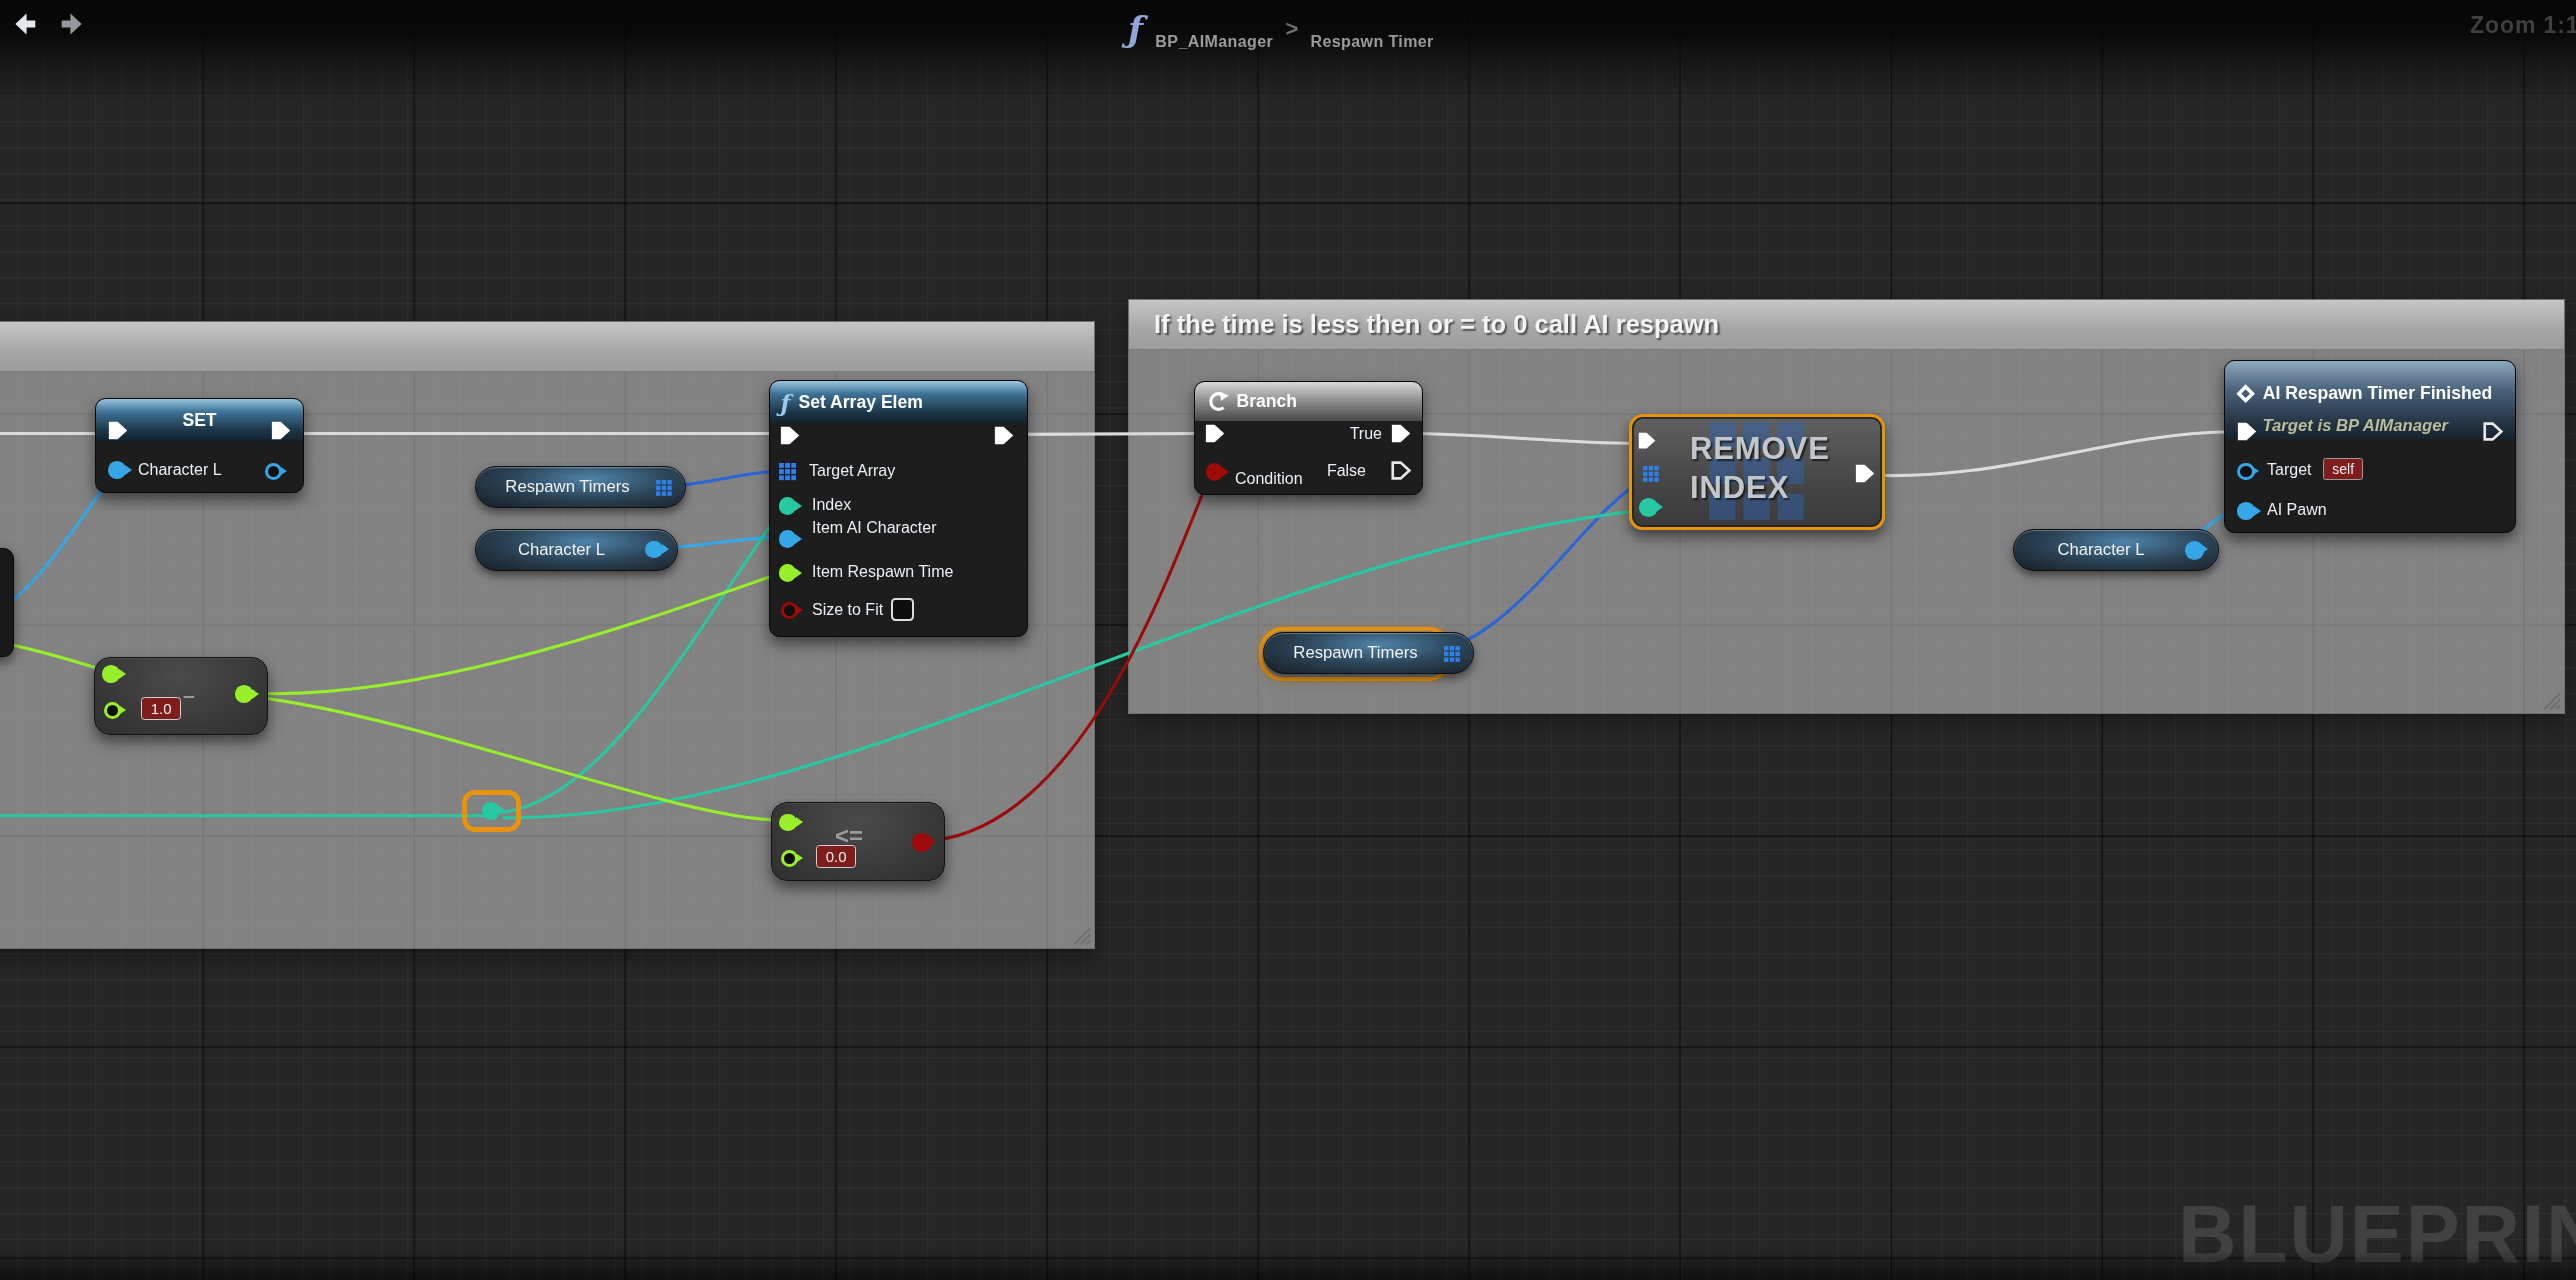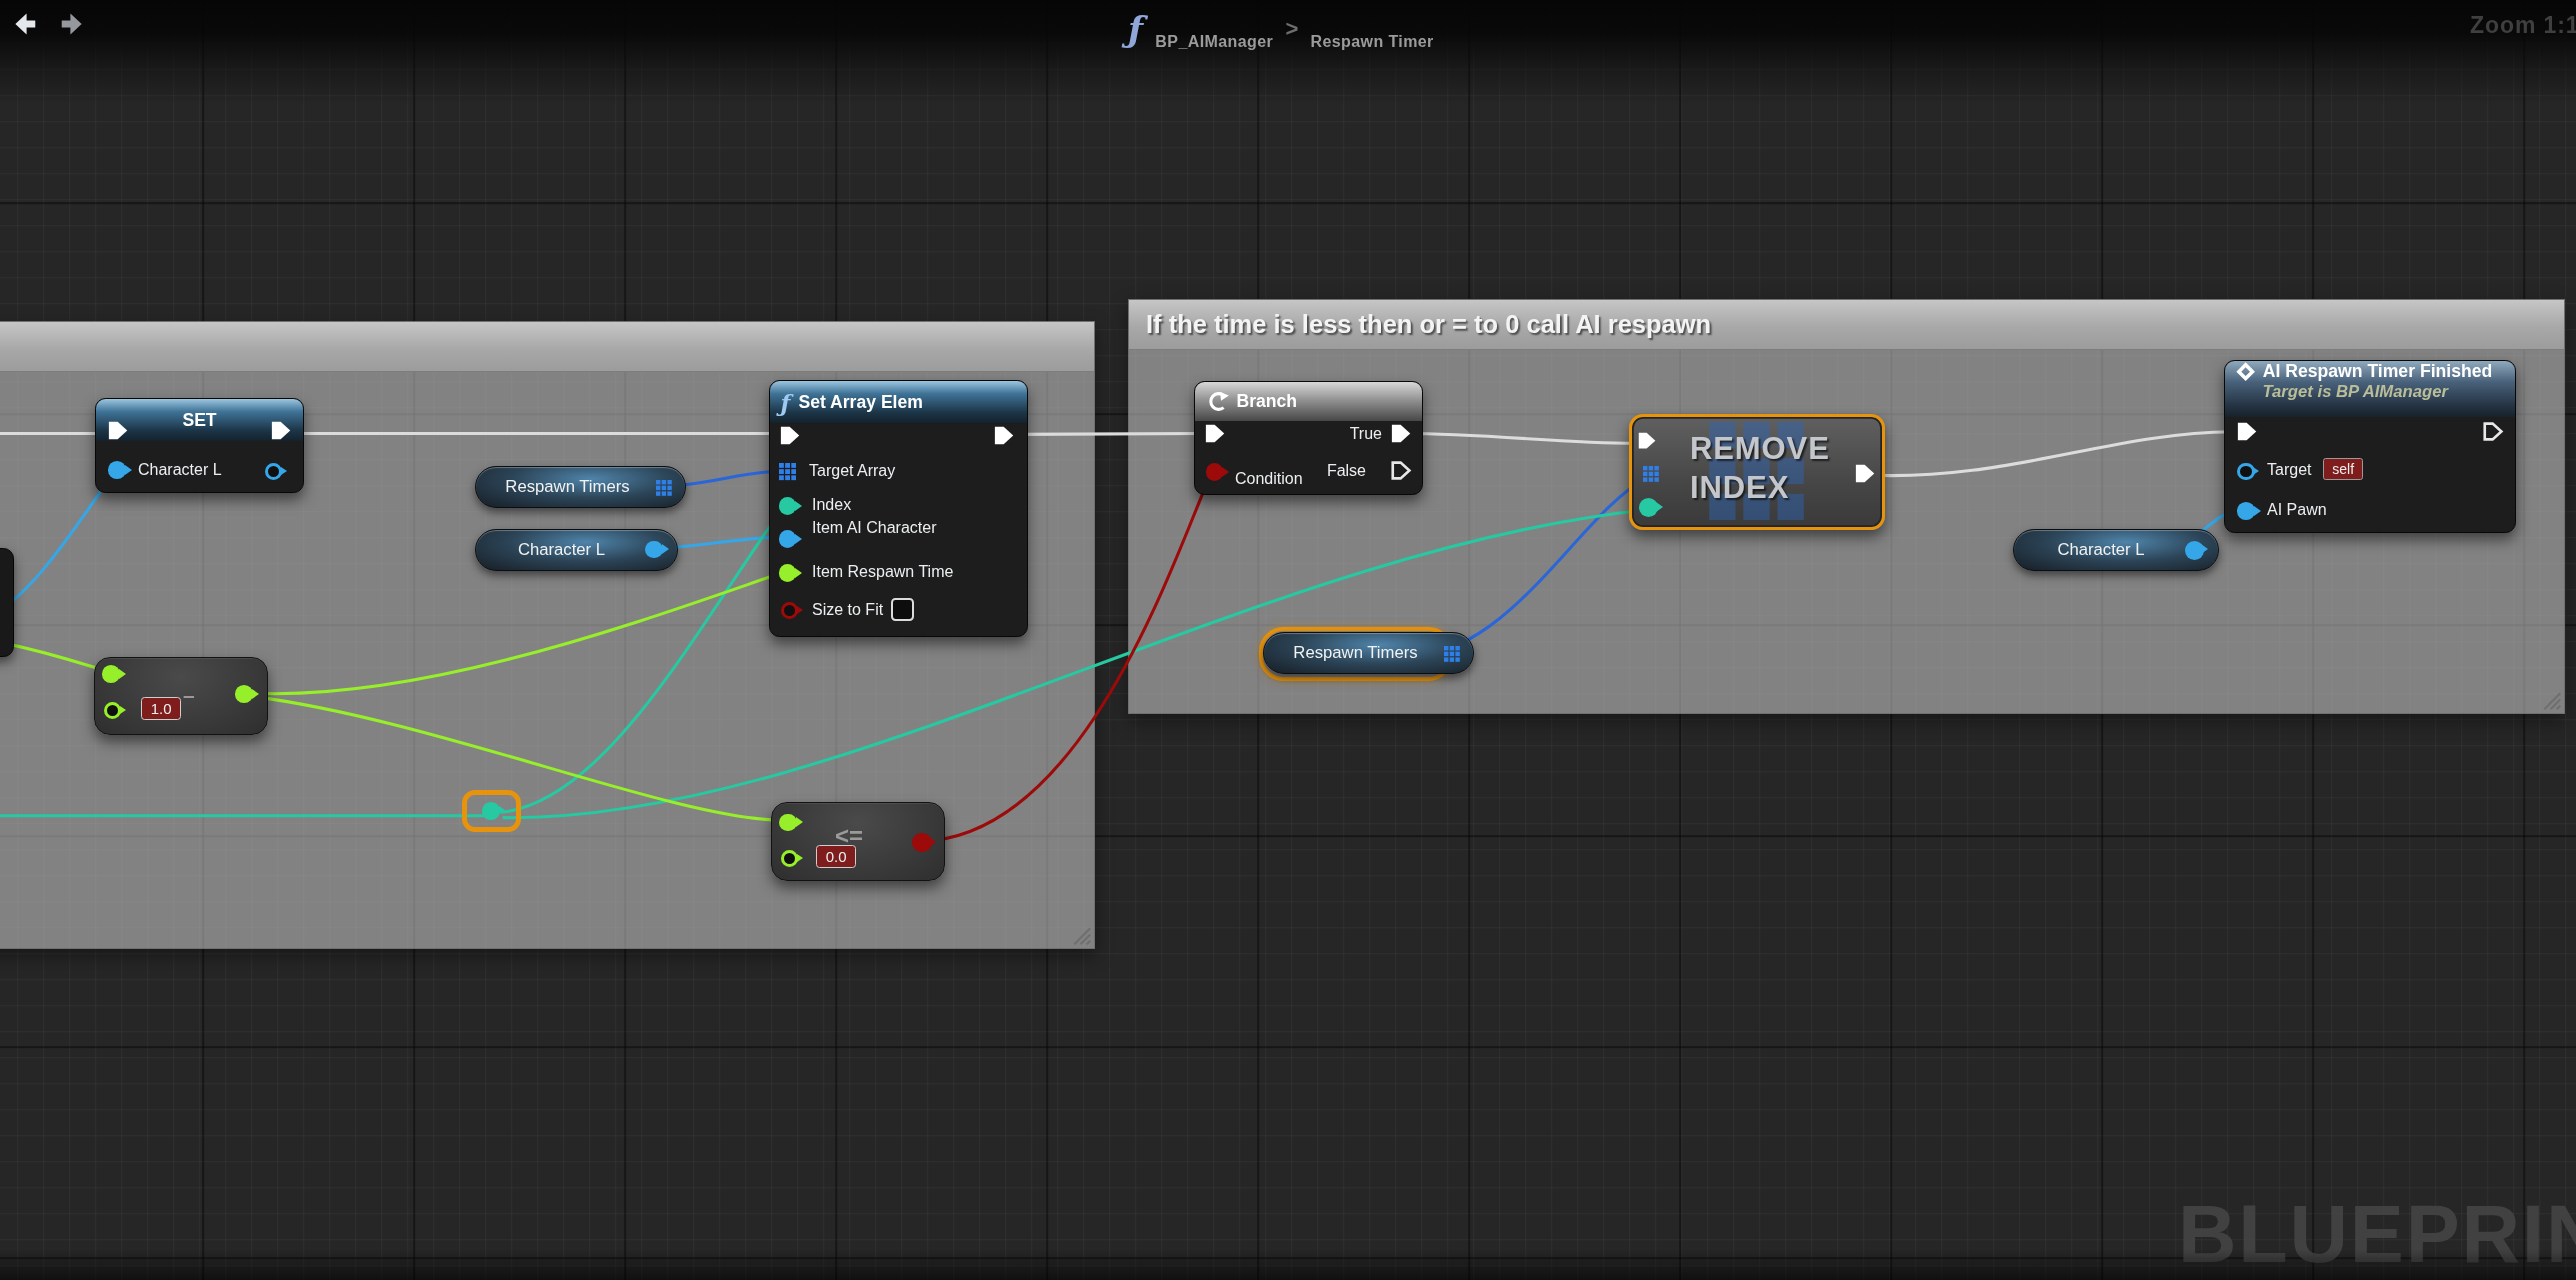--- a/index.html
+++ b/index.html
@@ -25,21 +25,21 @@
   .breadcrumb{position:absolute;left:1128px;top:7px;display:flex;align-items:center;gap:12.3px;}
   .fn-icon{font-family:"DejaVu Serif",serif;font-style:italic;font-weight:bold;font-size:35px;color:#8fa6d9;line-height:35px;}
   .crumb{font-size:16px;font-weight:600;color:#9b9b9b;letter-spacing:0.4px;margin-top:26px;}
   .crumb-sep{font-size:22px;font-weight:bold;color:#6e6e6e;}
   .zoom-label{position:absolute;right:-3.5px;top:12.3px;font-size:23px;font-weight:bold;color:#3f3f3f;letter-spacing:0.9px;}
   .watermark{position:absolute;left:2178px;top:1188px;z-index:1;font-size:81px;font-weight:bold;color:#464646;letter-spacing:1.8px;opacity:0.85;}
   
   .comment{position:absolute;z-index:1;background:rgba(206,206,206,0.55);border:0.9px solid rgba(110,110,110,0.9);
     box-shadow:0 7px 17.6px rgba(0,0,0,0.4);}
   .comment-header{height:49px;background:linear-gradient(180deg,#c6c6c6 0%,#a8a8a8 55%,#9c9c9c 100%);
-    border-bottom:0.9px solid #7d7d7d;display:flex;align-items:center;padding:0 17px;
+    border-bottom:0.9px solid #7d7d7d;display:flex;align-items:center;padding:0 25px;
     font-size:25.5px;font-weight:bold;color:#f4f4f4;text-shadow:1.8px 1.8px 1.8px rgba(0,0,0,0.55);}
   .resize-handle{position:absolute;right:1.8px;bottom:1.8px;}
   
   #wires{position:absolute;left:0;top:0;z-index:2;}
   
   .node{position:absolute;z-index:3;background:#1d1d1d;border:0.9px solid #070707;border-radius:10.5px;
     box-shadow:0 7px 14px rgba(0,0,0,0.5), inset 0 0.9px 0 rgba(255,255,255,0.08);}
   .node-header{display:flex;align-items:center;gap:8px;padding:0 10.5px;border-radius:9.7px 9.7px 0 0;
     color:#fff;font-weight:bold;font-size:17.6px;}
   .hdr-blue{background:linear-gradient(180deg,#9cc6e0 0%,#3f7397 30%,#1c3547 75%,#14222d 100%);}
@@ -237,21 +237,21 @@
           <rect x="13" y="13" width="5" height="5"></rect>
         </g>
       </svg>
     <span class="pin filled c-int" style="left:7px;top:81px;width:19.3px;height:19.3px;"></span>
     <svg class="exec" style="right:5.3px;top:46px;left:auto;" width="23" height="21" viewBox="0 0 26 24">
         <path d="M2 2 h10 l11 10 -11 10 h-10 z" fill="#fff"></path>
       </svg>
   </div>
 
   <div class="node" style="left:2224px;top:360px;width:290px;height:171px;">
-    <div class="node-header hdr-event" style="height:56px;align-items:flex-start;padding-top:0;flex-direction:column;gap:0;">
+    <div class="node-header hdr-event" style="height:56px;align-items:flex-start;padding-top:22px;flex-direction:column;gap:12px;">
       <div style="display:flex;align-items:center;gap:8px;">
         <svg width="19.3" height="19.3" viewBox="0 0 22 22">
           <rect x="5.5" y="5.5" width="11" height="11" transform="rotate(45 11 11)" fill="none" stroke="#fff" stroke-width="4"></rect>
         </svg>
         <span>AI Respawn Timer Finished</span>
       </div>
       <div class="subtitle" style="margin-left:27px;text-align:center;">Target is BP AIManager</div>
     </div>
     <svg class="exec" style="left:10.5px;top:60px;" width="23" height="21" viewBox="0 0 26 24">
         <path d="M2 2 h10 l11 10 -11 10 h-10 z" fill="#fff"></path>

